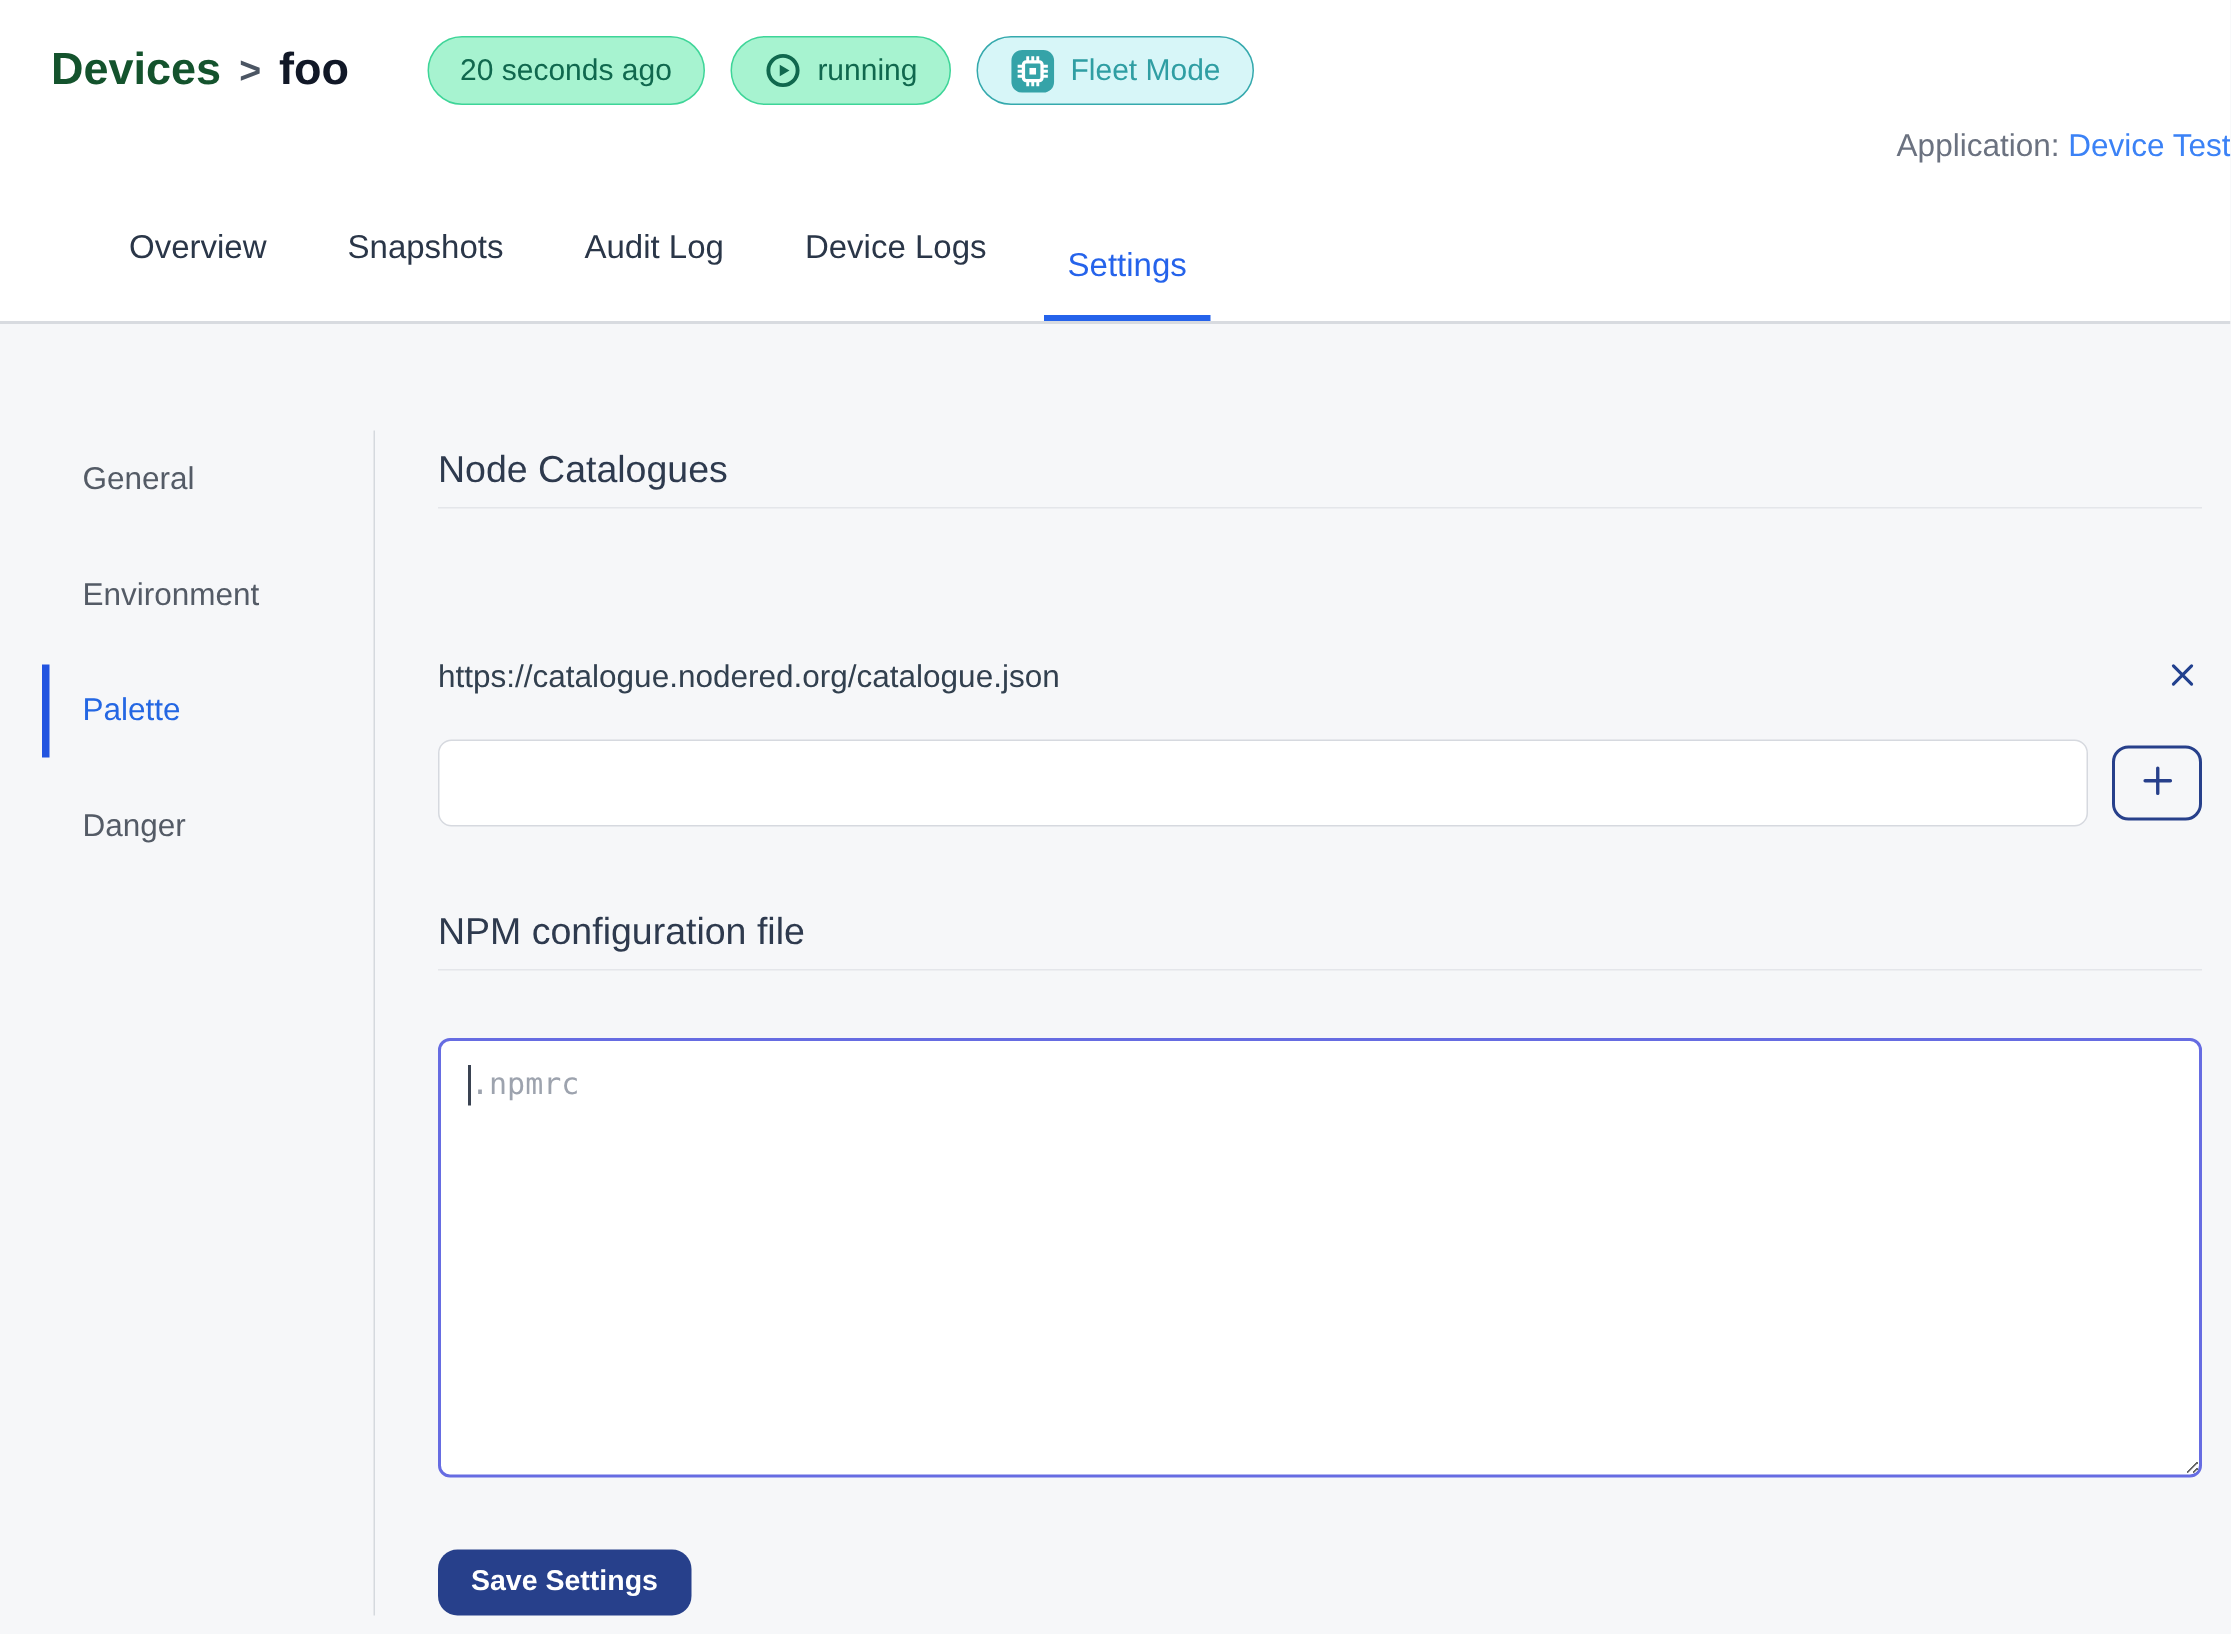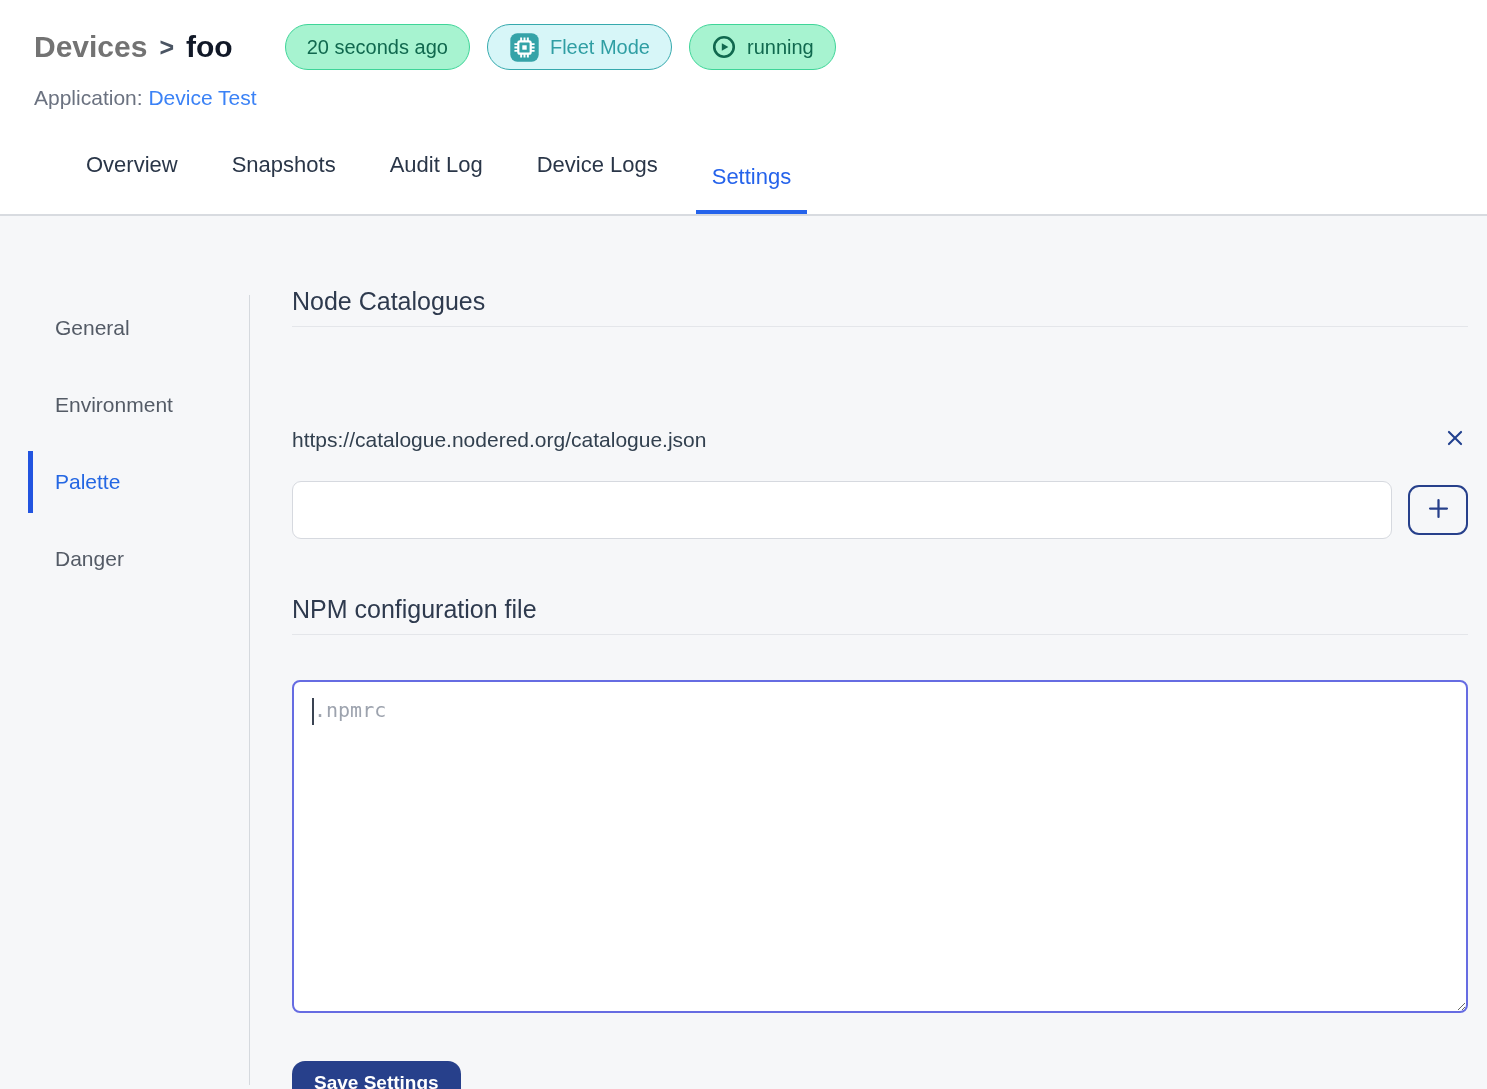--- a/index.html
+++ b/index.html
@@ -13,33 +13,33 @@
   }
 
   
   .header {
     background: #FFFFFF;
     padding: 24px 0 0 34px;
     border-bottom: 2px solid #D8DBE0;
   }
   .breadcrumb-row { display: flex; align-items: center; }
   .breadcrumb { display: flex; align-items: center; font-size: 30px; font-weight: 700; }
-  .crumb-parent { color: #737373; cursor: pointer; }
+  .crumb-parent { color: #14532d; cursor: pointer; }
   .crumb-sep { color: #4B5563; font-size: 25px; font-weight: 600; margin: 0 12px; }
   .crumb-current { color: #111827; }
   .badges { display: flex; gap: 17px; margin-left: 52px; }
   .badge {
     height: 46px; border-radius: 23px;
     display: flex; align-items: center; gap: 10px;
     padding: 16px 21px; font-size: 20px; white-space: nowrap;
   }
   .badge.green { background: #A7F3D0; border: 1px solid #3ED598; color: #10684E; }
   .badge.teal  { background: #D7F6F8; border: 1px solid #35A9AD; color: #2F9EA3; }
   .badge .icon { display: flex; align-items: center; }
-  .app-row { margin-top: 16px; font-size: 21px; color: #6B7280; }
+  .app-row { margin-top: 16px; font-size: 21px; color: #6B7280; text-align: right; }
   .app-link { color: #3B82F6; cursor: pointer; }
 
   
   .tabs { display: flex; margin-top: 42px; padding-left: 36px; }
   .tab {
     padding: 0 16px 20px; margin-right: 22px;
     font-size: 22px; color: #2A3648;
     border-bottom: 4px solid transparent; cursor: pointer;
   }
   .tab.active { color: #2563EB; border-bottom-color: #2563EB; margin-top: 12px; }
@@ -86,21 +86,21 @@
   .add-btn {
     width: 60px; height: 50px; flex-shrink: 0;
     border: 2px solid #27408B; border-radius: 11px;
     background: transparent; cursor: pointer;
     display: flex; align-items: center; justify-content: center;
   }
 
   .npm-section { margin-top: 56px; }
   .textarea-wrap { position: relative; margin-top: 45px; }
   .npm-textarea {
-    width: 100%; height: 333px; display: block;
+    width: 100%; height: 293px; display: block;
     border: 2px solid #666CE2; border-radius: 8px;
     background: #FFFFFF; padding: 16px 20px;
     font-family: "DejaVu Sans Mono", monospace;
     font-size: 20px; color: #111827;
     resize: vertical; outline: none;
   }
   .npm-textarea::placeholder { color: #9DA3AE; }
   .text-caret {
     position: absolute; left: 20px; top: 18px;
     width: 2px; height: 27px; background: #3A4352;
@@ -120,46 +120,46 @@
 <div class="header">
   <div class="breadcrumb-row">
     <div class="breadcrumb">
       <span class="crumb-parent">Devices</span>
       <span class="crumb-sep">&gt;</span>
       <span class="crumb-current">foo</span>
     </div>
     <div class="badges">
       <div class="badge green">
         <span>20 seconds ago</span>
+      </div>
+      <div class="badge green">
+        <span class="icon">
+          <svg width="26" height="26" viewBox="0 0 24 24">
+            <circle cx="12" cy="12" r="9" fill="none" stroke="#10684E" stroke-width="2.4"></circle>
+            <path d="M10 8.5v7l6-3.5z" fill="#10684E"></path>
+          </svg>
+        </span>
+        <span>running</span>
       </div>
       <div class="badge teal">
         <span class="icon">
           <svg width="31" height="31" viewBox="0 0 24 24">
             <rect x="1" y="1" width="22" height="22" rx="5.5" fill="#35A3A8"></rect>
             <rect x="7.2" y="7.2" width="9.6" height="9.6" rx="1.4" fill="none" stroke="#FFFFFF" stroke-width="1.7"></rect>
             <rect x="10.3" y="10.3" width="3.4" height="3.4" fill="#FFFFFF"></rect>
             <g stroke="#FFFFFF" stroke-width="1.5">
               <path d="M9.4 4.2v3M12 4.2v3M14.6 4.2v3"></path>
               <path d="M9.4 16.8v3M12 16.8v3M14.6 16.8v3"></path>
               <path d="M4.2 9.4h3M4.2 12h3M4.2 14.6h3"></path>
               <path d="M16.8 9.4h3M16.8 12h3M16.8 14.6h3"></path>
             </g>
           </svg>
         </span>
         <span>Fleet Mode</span>
       </div>
-      <div class="badge green">
-        <span class="icon">
-          <svg width="26" height="26" viewBox="0 0 24 24">
-            <circle cx="12" cy="12" r="9" fill="none" stroke="#10684E" stroke-width="2.4"></circle>
-            <path d="M10 8.5v7l6-3.5z" fill="#10684E"></path>
-          </svg>
-        </span>
-        <span>running</span>
-      </div>
     </div>
   </div>
   <div class="app-row">
     <span>Application:</span>
     <span class="app-link">Device Test</span>
   </div>
   <div class="tabs">
     <div class="tab">Overview</div>
     <div class="tab">Snapshots</div>
     <div class="tab">Audit Log</div>

